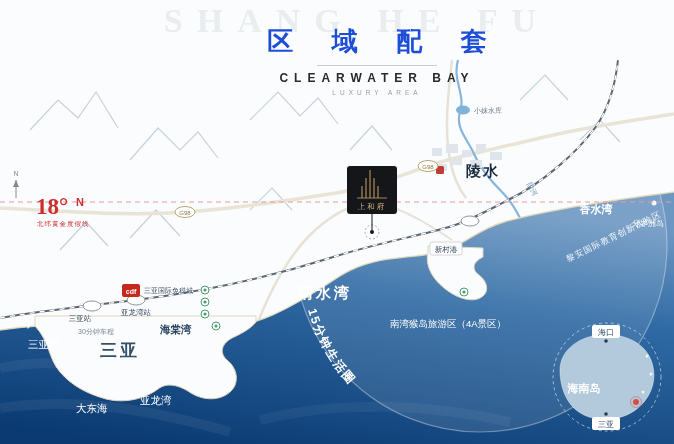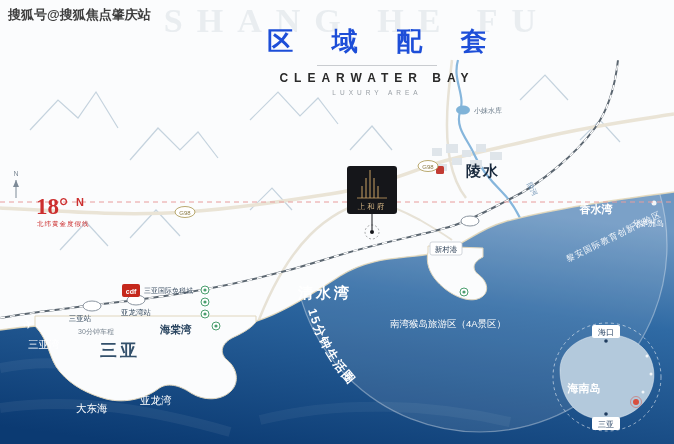--- a/index.html
+++ b/index.html
@@ -16,21 +16,20 @@
          font-size:26px;font-weight:bold;color:#1d4ed8;letter-spacing:16px;text-indent:16px;}
   .divider{width:120px;height:1px;background:#c9ccd0;margin:6px auto 5px auto;}
   .brand{position:relative;font-size:12px;letter-spacing:6px;color:#2a2a2a;font-weight:bold;}
   .tagline{position:relative;margin-top:4px;font-size:6.5px;letter-spacing:4px;color:#9aa0a6;}
 </style>
 </head>
 <body>
 
 <div id="stage">
 
-  <div class="watermark">搜狐号@搜狐焦点肇庆站</div>
 
   <div class="header">
     <div class="bg-text">SHANG HE FU</div>
     <h1 class="title">区 域 配 套</h1>
     <div class="divider"></div>
     <div class="brand">CLEARWATER BAY</div>
     <div class="tagline">LUXURY AREA</div>
   </div>
 
   <svg id="map" viewBox="0 0 674 444">

